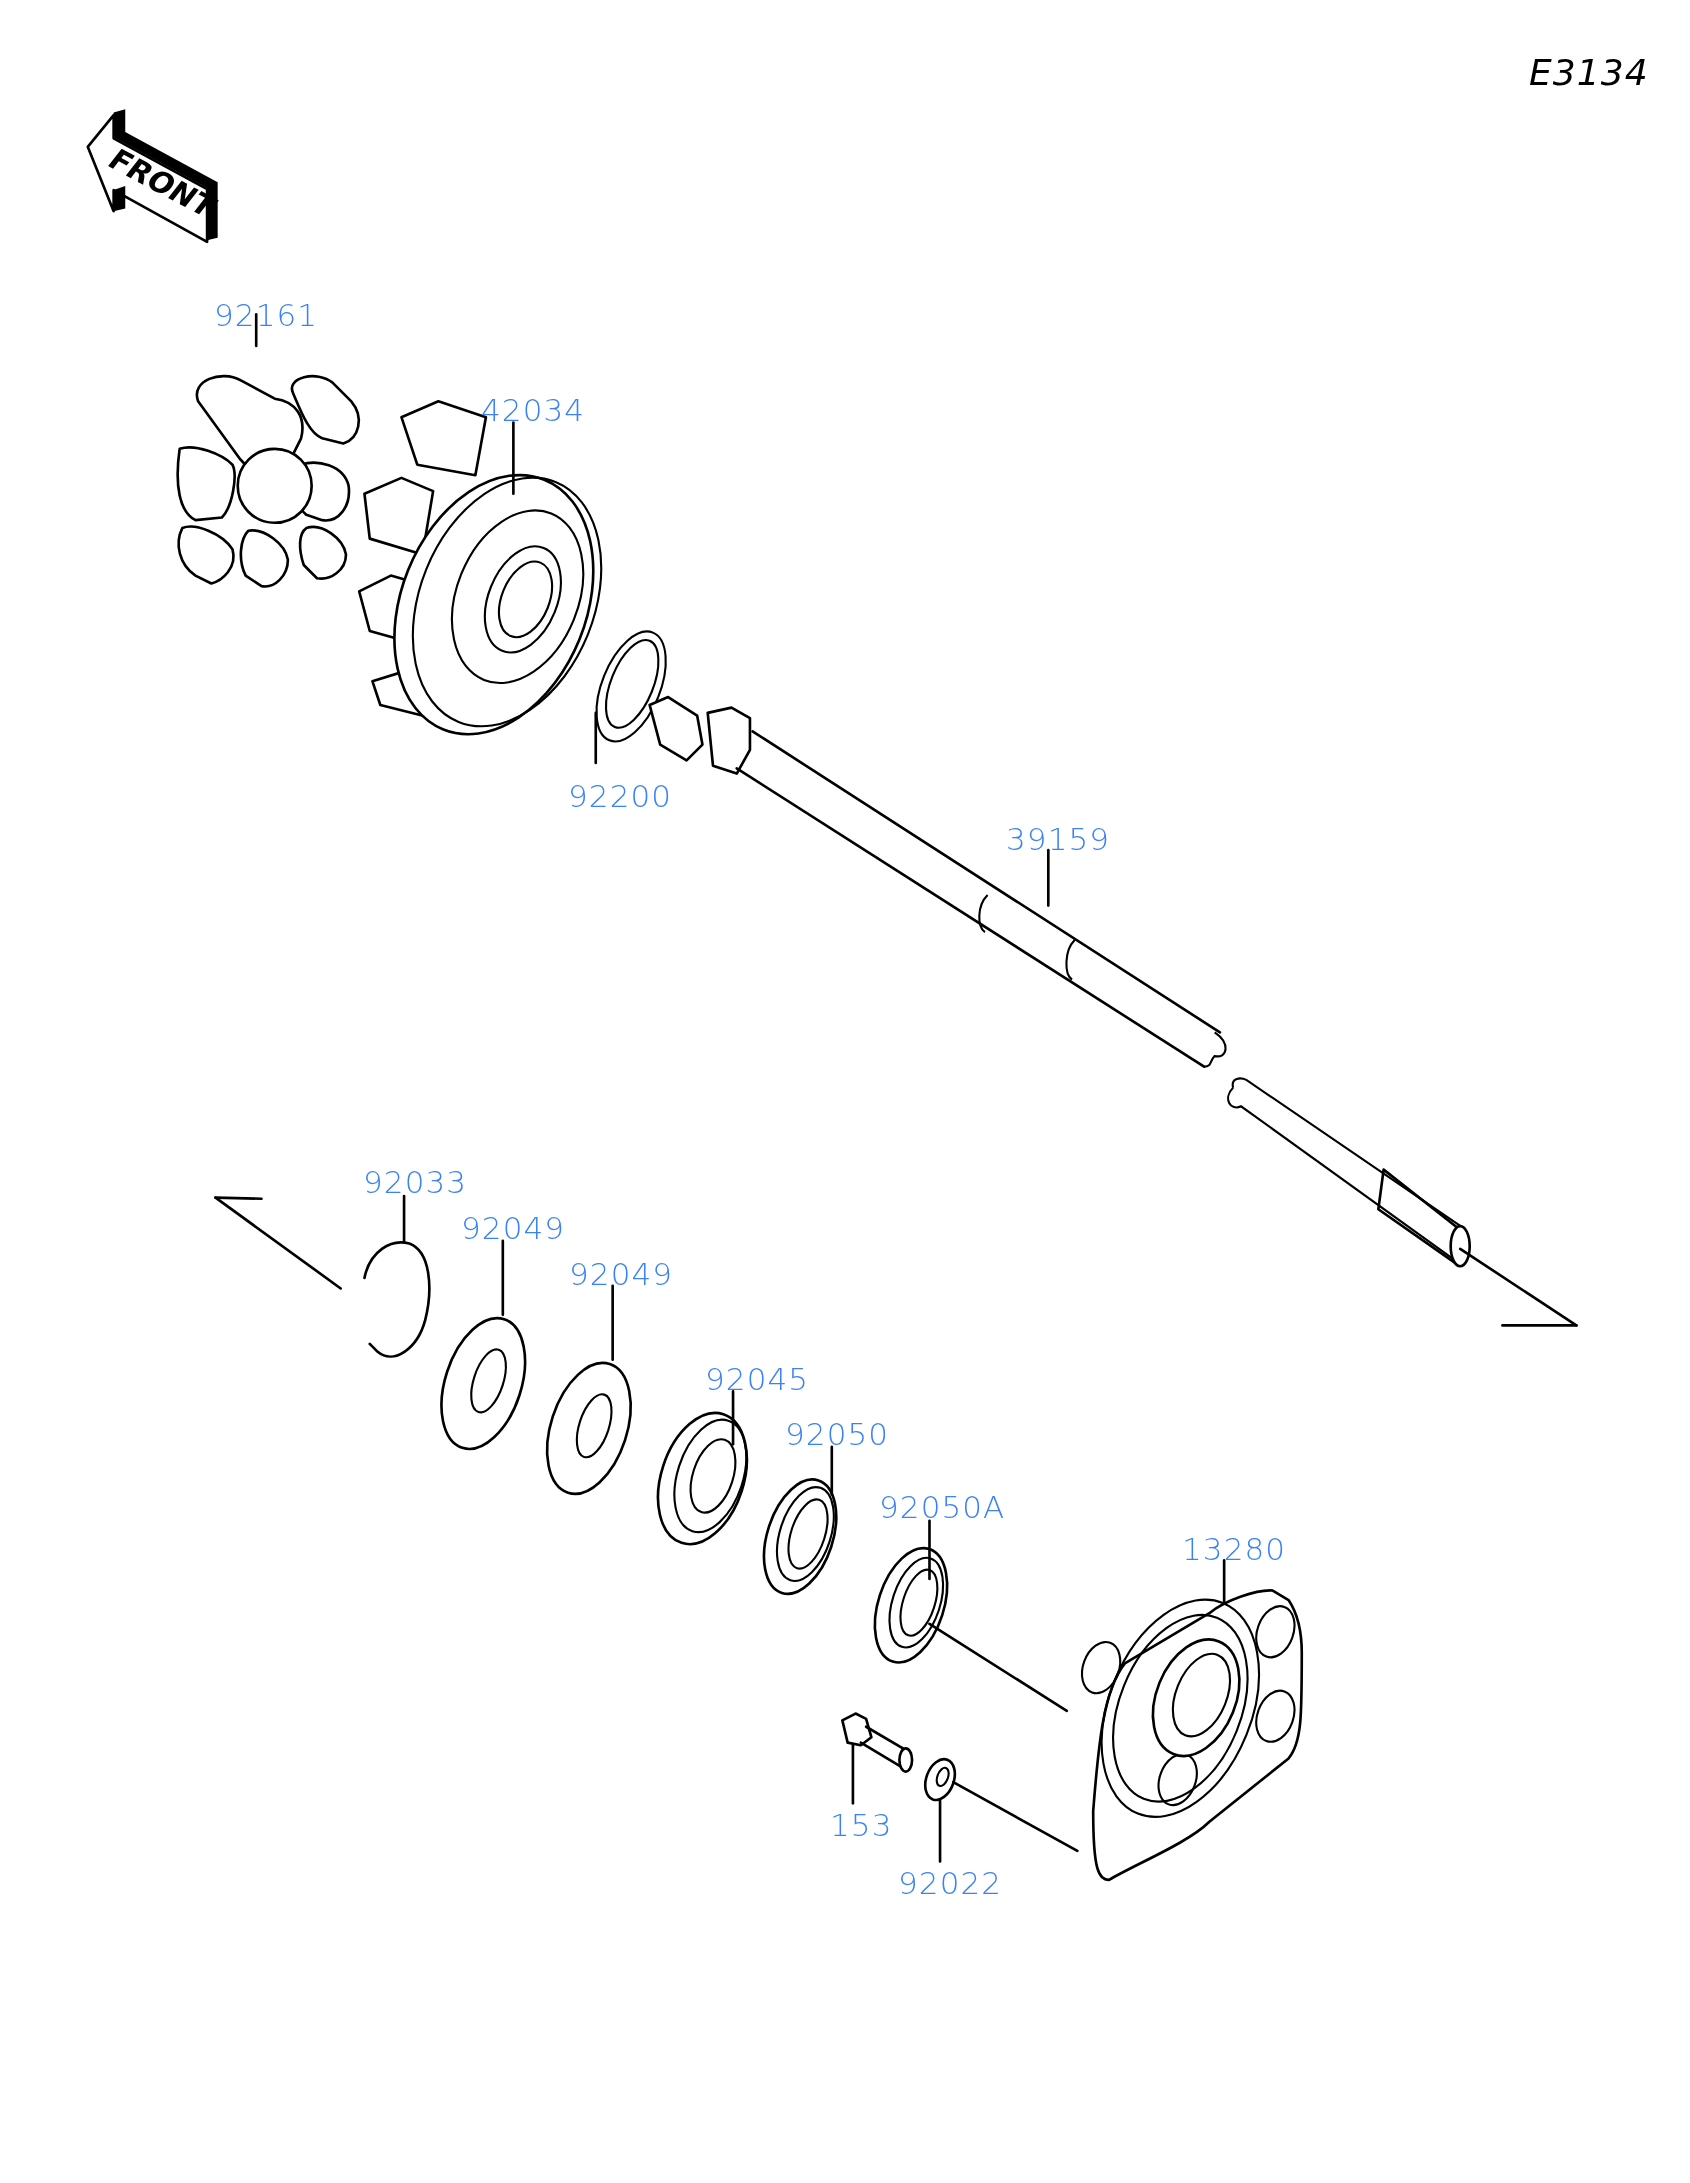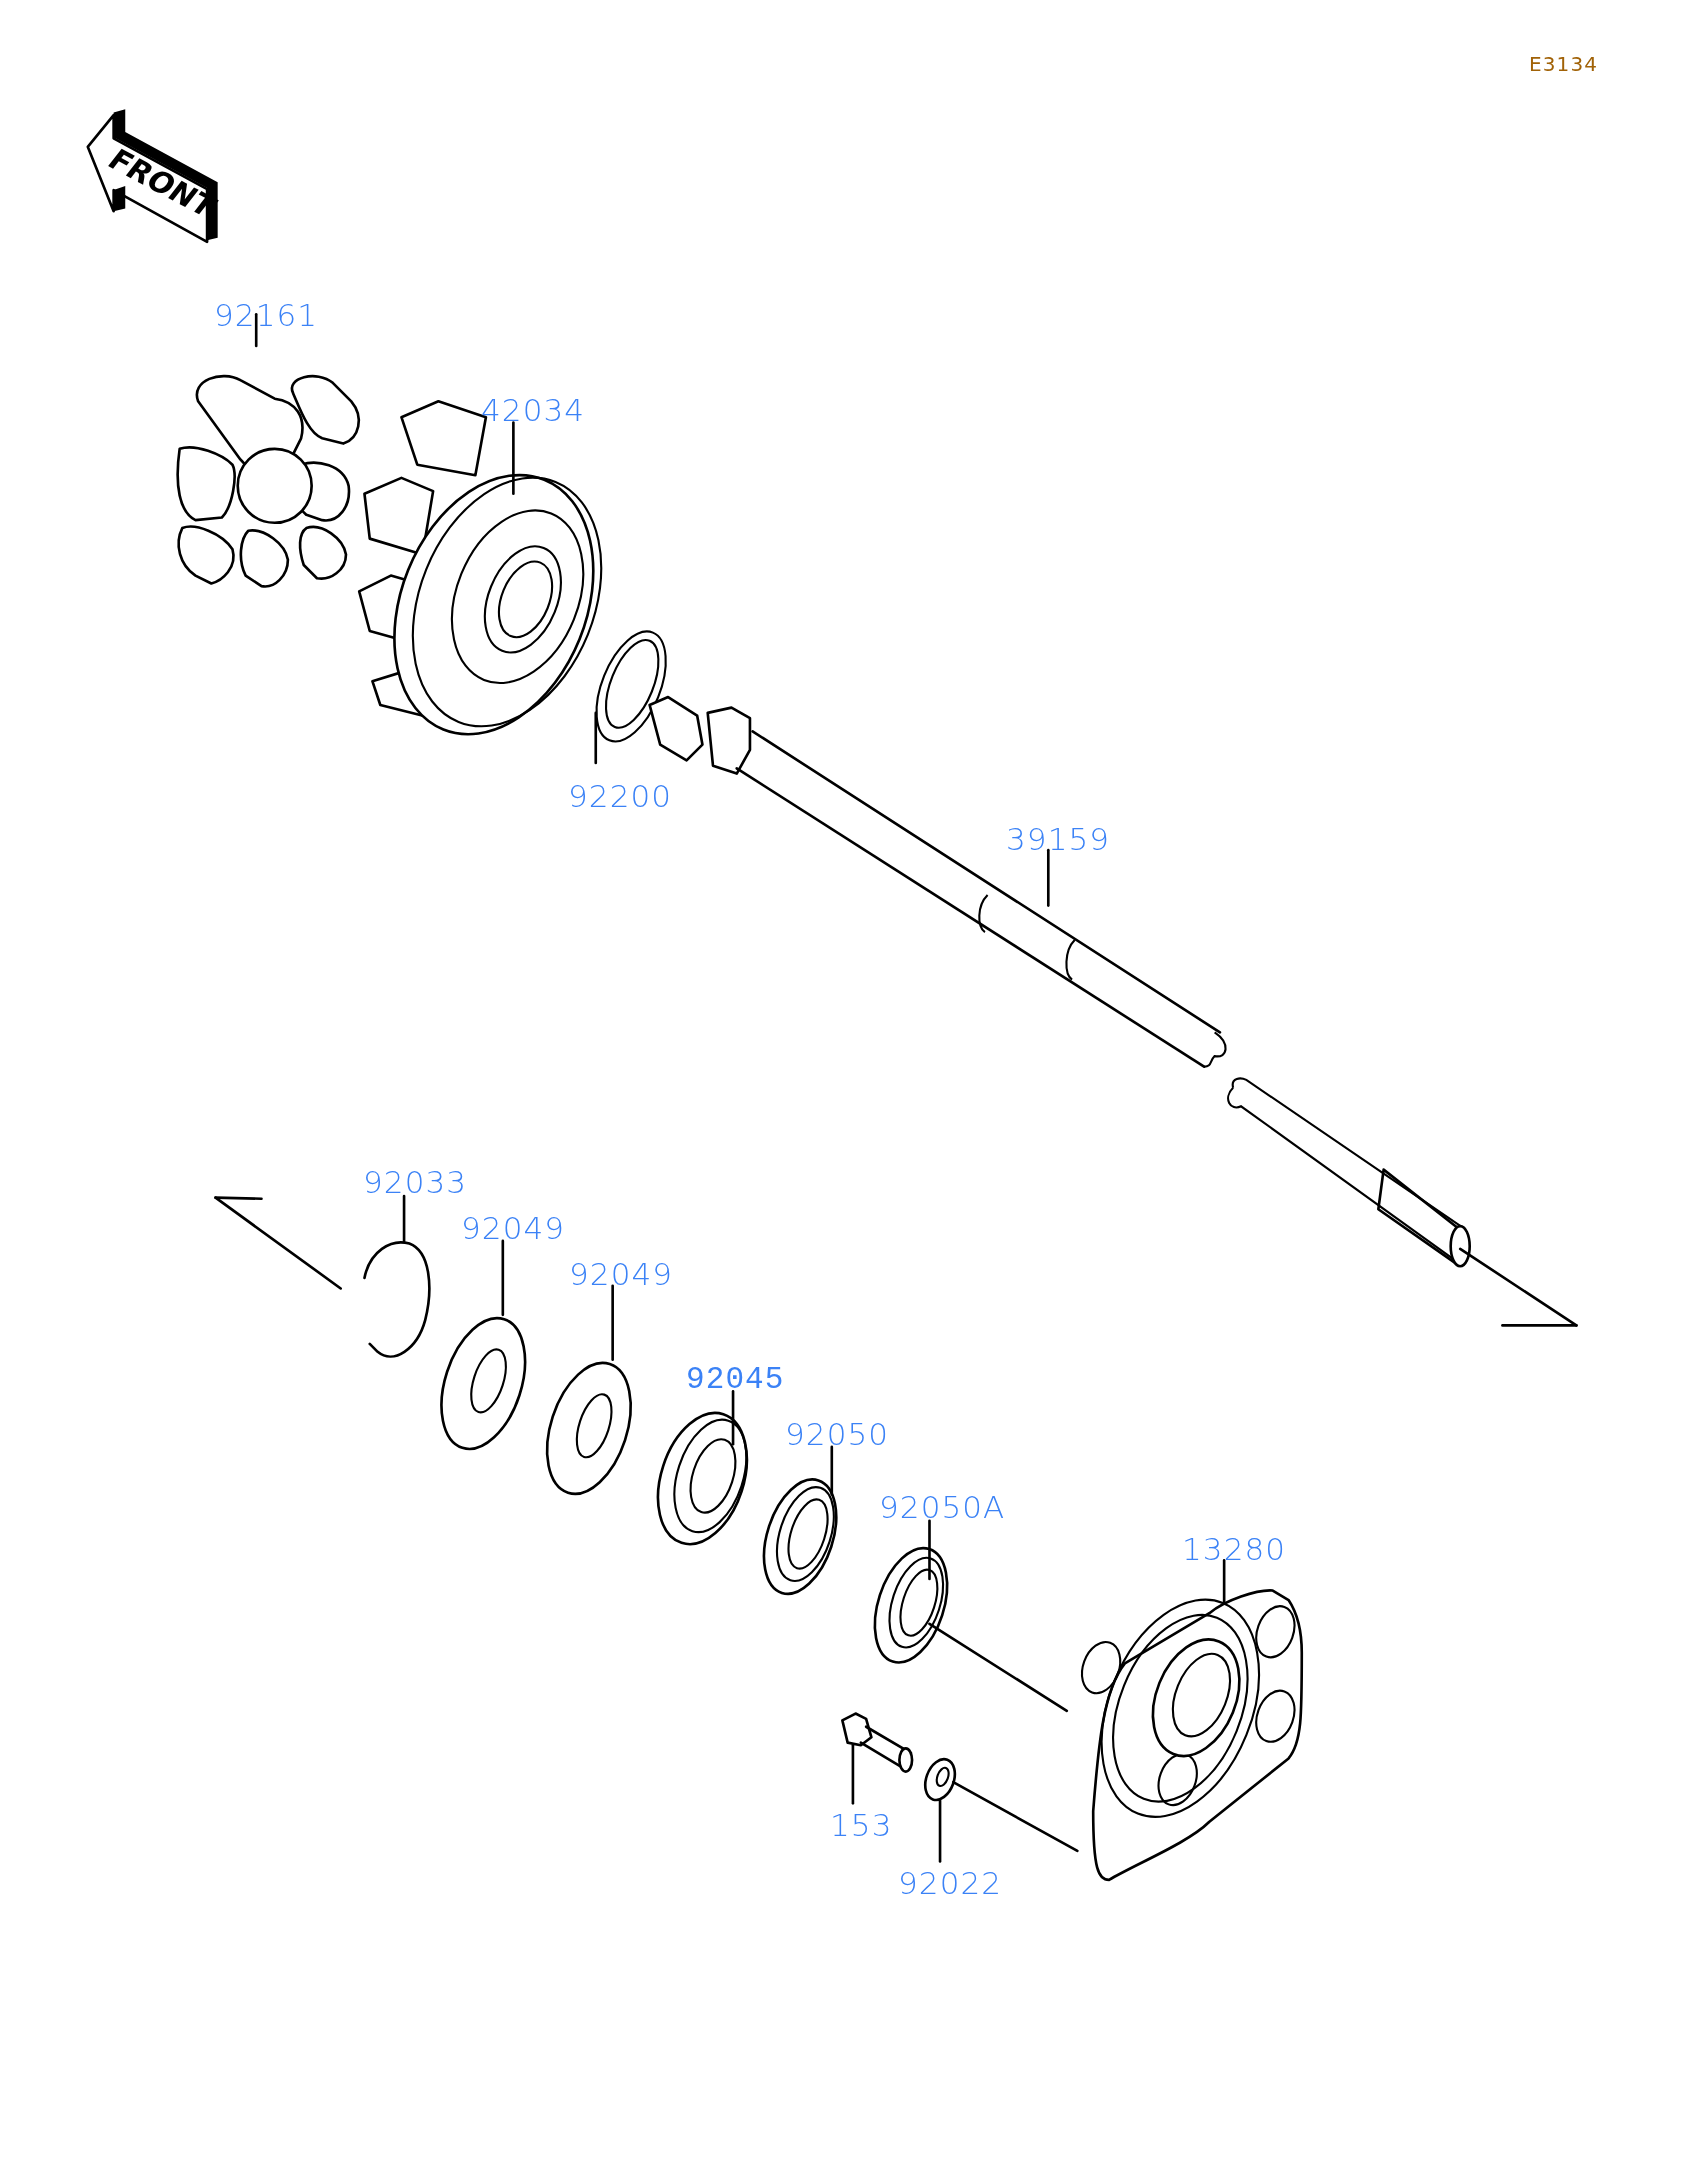--- a/index.html
+++ b/index.html
@@ -1,19 +1,19 @@
 <!DOCTYPE html>
 <html style="font-size:8.5px"><head>
   <meta charset="utf-8">
   <style>
     html, body { margin: 0; padding: 0; background: #ffffff; }
     body { width: 1690px; height: 2183px; position: relative; overflow: hidden; font-family: "DejaVu Sans", sans-serif; }
     #canvas { position: absolute; left: 0; top: 0; width: 1690px; height: 2183px; }
     .label { position: absolute; font-family: "DejaVu Sans", sans-serif; font-size: 31px; color: #3b82f6; letter-spacing: 1.1px; line-height: 1; white-space: nowrap; font-weight: 300; }
-    .diag-code { position: absolute; font-family: "DejaVu Sans", sans-serif; font-size: 20px; color: #a16207; letter-spacing: 1.1px; }
+    .diag-code { position: absolute; font-family: "DejaVu Sans", sans-serif; font-size: 36px; color: #000000; letter-spacing: 1.1px; font-style: italic; }
     svg .ln { stroke: #000; stroke-width: 5; fill: none; stroke-linecap: round; stroke-linejoin: round; }
     svg .thin { stroke: #000; stroke-width: 4; fill: none; }
     svg .wf { stroke: #000; stroke-width: 5; fill: #fff; stroke-linejoin: round; }
   </style>
 </head>
 <body>
 
 <div id="canvas">
 
   <div class="diag-code" style="left:1529px; top:52px;">E3134</div>
@@ -146,21 +146,21 @@
     <line class="ln" x1="1805" y1="3375" x2="2040" y2="3505"></line>
   </svg>
 
   <div class="label" style="left:214px; top:300px;">92161</div>
   <div class="label" style="left:472px; top:395px;margin-left:9px;">42034</div>
   <div class="label" style="left:568px; top:769px;margin-top:12px;">92200</div>
   <div class="label" style="left:1006px; top:824px;">39159</div>
   <div class="label" style="left:363px; top:1167px;text-align:right;">92033</div>
   <div class="label" style="left:461px; top:1213px;">92049</div>
   <div class="label" style="left:569px; top:1259px;">92049</div>
-  <div class="label" style="left:686px; top:1364px;font-family:Liberation Mono, monospace;">92045</div>
+  <div class="label" style="left:705px; top:1364px;">92045</div>
   <div class="label" style="left:785px; top:1419px;">92050</div>
   <div class="label" style="left:879px; top:1492px;">92050A</div>
   <div class="label" style="left:1182px; top:1534px;">13280</div>
   <div class="label" style="left:830px; top:1810px;">153</div>
   <div class="label" style="left:898px; top:1868px;">92022</div>
 
 </div>
 
 
 </body></html>

